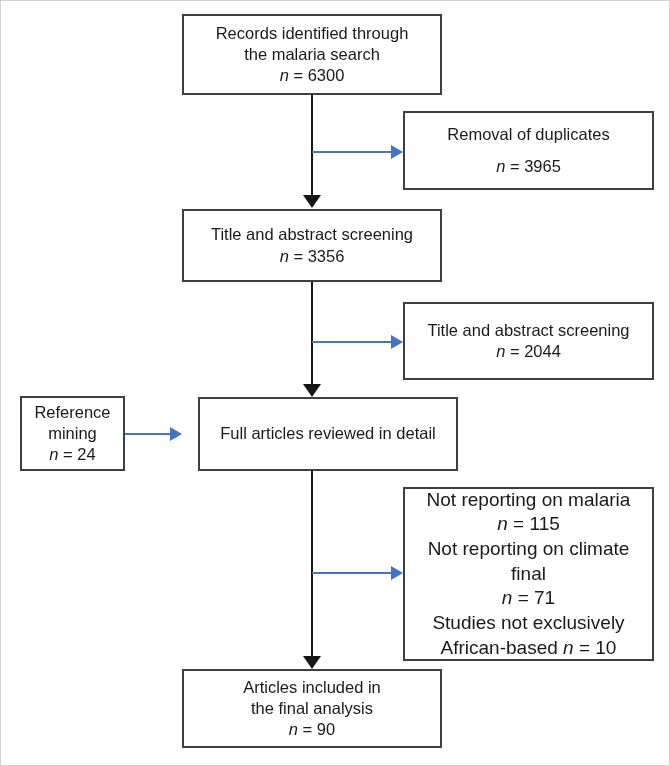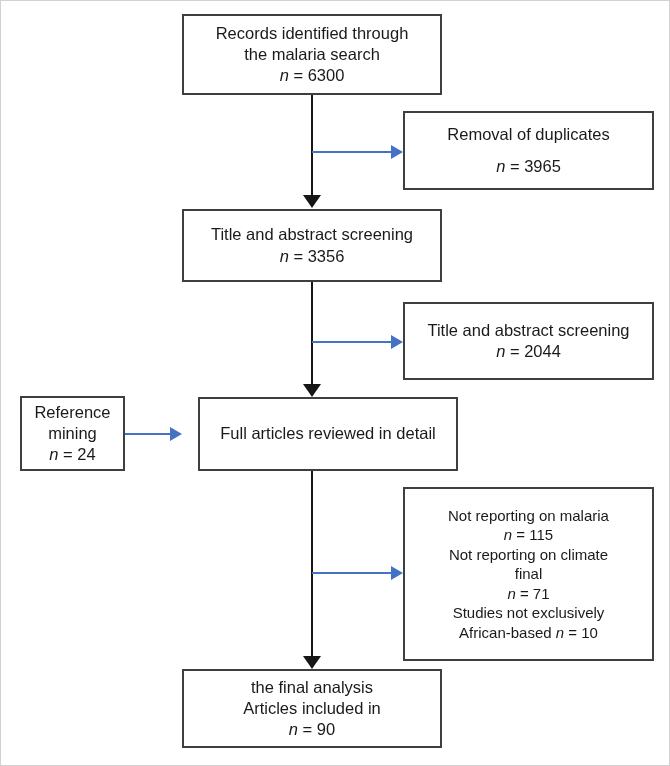--- a/index.html
+++ b/index.html
@@ -31,21 +31,21 @@
     color: #1a1a1a;
     font-size: 16.5px;
     line-height: 1.28;
     z-index: 3;
   }
   .node .line {
     display: block;
     white-space: nowrap;
   }
   .node.small {
-    font-size: 15px;
+    font-size: 19px;
     line-height: 1.3;
   }
   .node.narrow .line {
     white-space: normal;
   }
   .n-italic {
     font-style: italic;
   }
 
   
@@ -143,18 +143,18 @@
     <span class="line">Not reporting on malaria</span>
     <span class="line"><span class="n-italic">n</span> <span>= 115</span></span>
     <span class="line">Not reporting on climate</span>
     <span class="line">final</span>
     <span class="line"><span class="n-italic">n</span> <span>= 71</span></span>
     <span class="line">Studies not exclusively</span>
     <span class="line"><span>African-based</span> <span class="n-italic">n</span> <span>= 10</span></span>
   </div>
 
   <div class="node" style="left:181px; top:668px; width:260px; height:79px;">
+    <span class="line">Articles included in</span>
     <span class="line">the final analysis</span>
-    <span class="line">Articles included in</span>
     <span class="line"><span class="n-italic">n</span> <span>= 90</span></span>
   </div>
 
 </div>
 
 </body></html>

